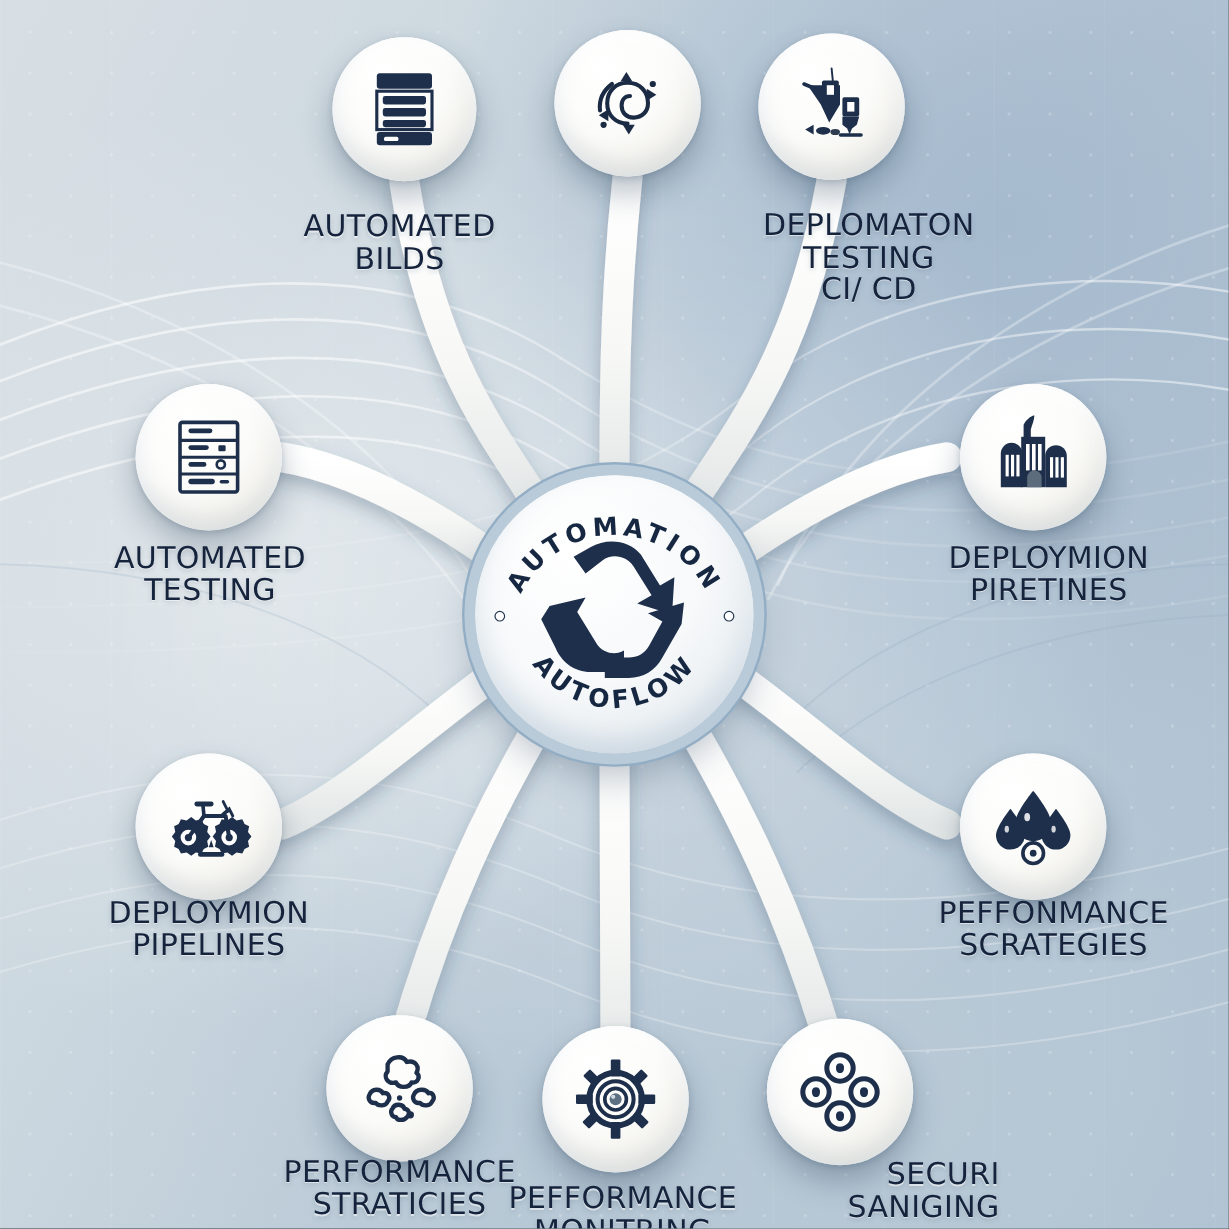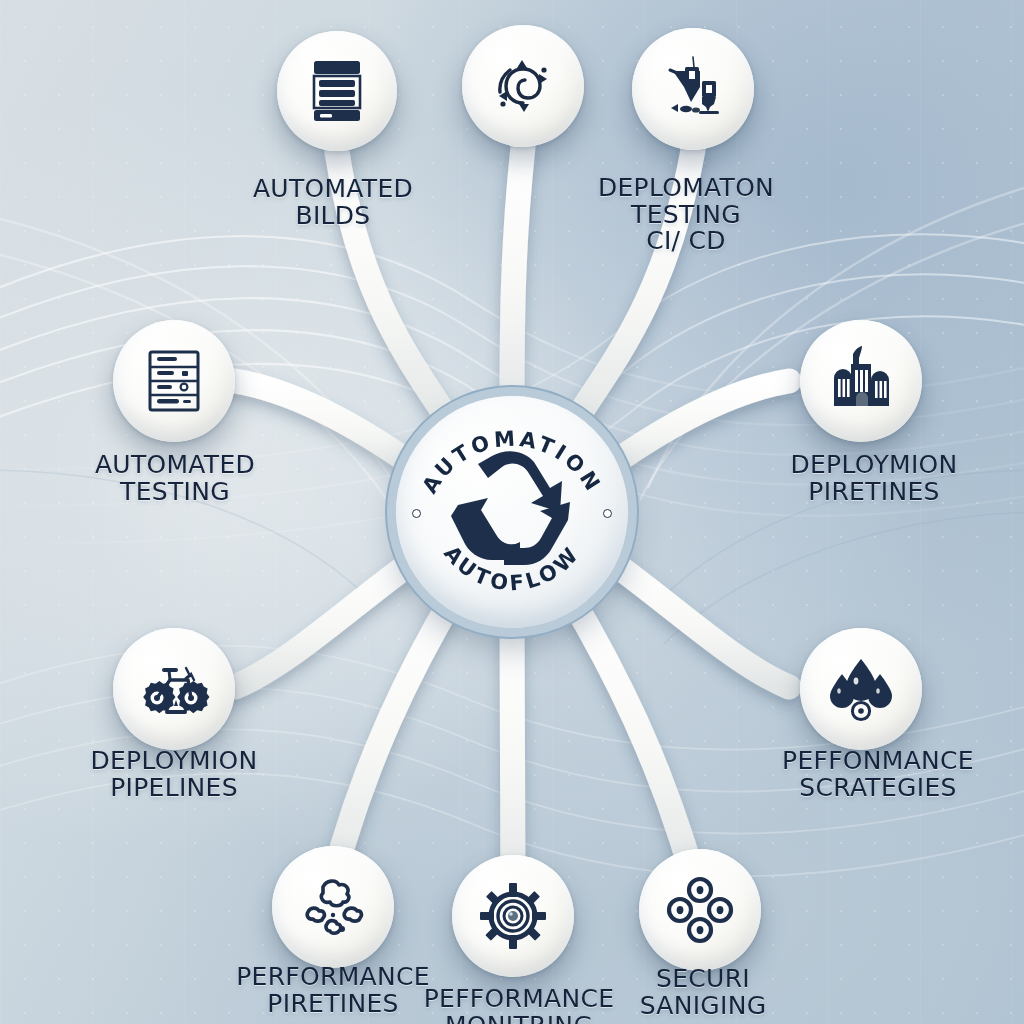--- a/index.html
+++ b/index.html
@@ -329,21 +329,21 @@
         <rect x="48" y="31" width="6" height="8" fill="#ffffff"></rect>
         <path d="M44,43 L58,43 L56,50 L52,53 L50,58 L48,53 L44,50 Z" fill="#1d2f4b"></path>
         <rect x="41" y="57" width="20" height="3" rx="1.5" fill="#1d2f4b"></rect>
         <path d="M13,54 L20,50 L20,58 Z" fill="#1d2f4b"></path>
         <ellipse cx="28" cy="55" rx="6" ry="3.2" fill="#1d2f4b"></ellipse>
         <ellipse cx="38" cy="56" rx="4" ry="2.6" fill="#2d3c4e"></ellipse>
         <path d="M12,16 L24,21" stroke="#1d2f4b" stroke-width="3" stroke-linecap="round"></path>
         <path d="M35,3 L36,13" stroke="#1d2f4b" stroke-width="1.6" stroke-linecap="round"></path>
       </svg>
     </div>
-    <div class="node-label" style="left:686px; top:175px; width:280px;">DEPLOMATON
+    <div class="node-label" style="left:724px; top:175px; width:280px;">DEPLOMATON
 TESTING
 CI/ CD</div>
   </div>
 
   <div class="node">
     <div class="bubble" style="left:113px; top:320px; width:122px; height:122px;">
       <svg width="64" height="70" viewBox="0 0 64 70">
         <rect x="8" y="6" width="48" height="58" rx="2" fill="none" stroke="#1d2f4b" stroke-width="3"></rect>
         <g stroke="#1d2f4b" stroke-width="2.6">
           <line x1="8" y1="21" x2="56" y2="21"></line>
@@ -447,21 +447,21 @@
           <path d="M47,38 C 49,33 57,33 59,37 C 63,36 65,41 62,44 C 61,48 54,48 52,45
                    C 47,46 45,41 47,38 Z"></path>
           <path d="M29,50 C 31,45 38,46 39,50 C 43,50 44,55 41,57 C 39,60 33,60 32,57
                    C 28,57 27,52 29,50 Z"></path>
         </g>
         <circle cx="44" cy="55" r="3" fill="#1d2f4b"></circle>
         <circle cx="35" cy="41" r="2.2" fill="#1d2f4b"></circle>
       </svg>
     </div>
     <div class="node-label" style="left:333px; top:964px; width:300px;">PERFORMANCE
-PIRETINES</div>
+STRATICIES</div>
   </div>
 
   <div class="node">
     <div class="bubble" style="left:452px; top:855px; width:122px; height:122px;">
       <svg width="70" height="70" viewBox="0 0 70 70">
         <g fill="#1d2f4b">
           <rect x="31" y="2" width="8" height="14" rx="1"></rect>
           <rect x="31" y="54" width="8" height="14" rx="1"></rect>
           <rect x="2" y="31" width="14" height="8" rx="1"></rect>
           <rect x="54" y="31" width="14" height="8" rx="1"></rect>
@@ -491,17 +491,17 @@
           <circle cx="35" cy="55" r="11"></circle>
         </g>
         <g fill="#1d2f4b">
           <path d="M35,11 c3,0 4,3 3,6 c-1,3 -5,3 -6,0 c-1,-3 0,-6 3,-6 Z"></path>
           <path d="M15,31 c3,0 4,3 3,6 c-1,3 -5,3 -6,0 c-1,-3 0,-6 3,-6 Z"></path>
           <path d="M55,31 c3,0 4,3 3,6 c-1,3 -5,3 -6,0 c-1,-3 0,-6 3,-6 Z"></path>
           <path d="M35,51 c3,0 4,3 3,6 c-1,3 -5,3 -6,0 c-1,-3 0,-6 3,-6 Z"></path>
         </g>
       </svg>
     </div>
-    <div class="node-label" style="left:703px; top:966px; width:260px;">SECURI
+    <div class="node-label" style="left:703px; top:966px; width:260px;text-align:right;">SECURI
 SANIGING</div>
   </div>
 
 </div>
 
 </body></html>

